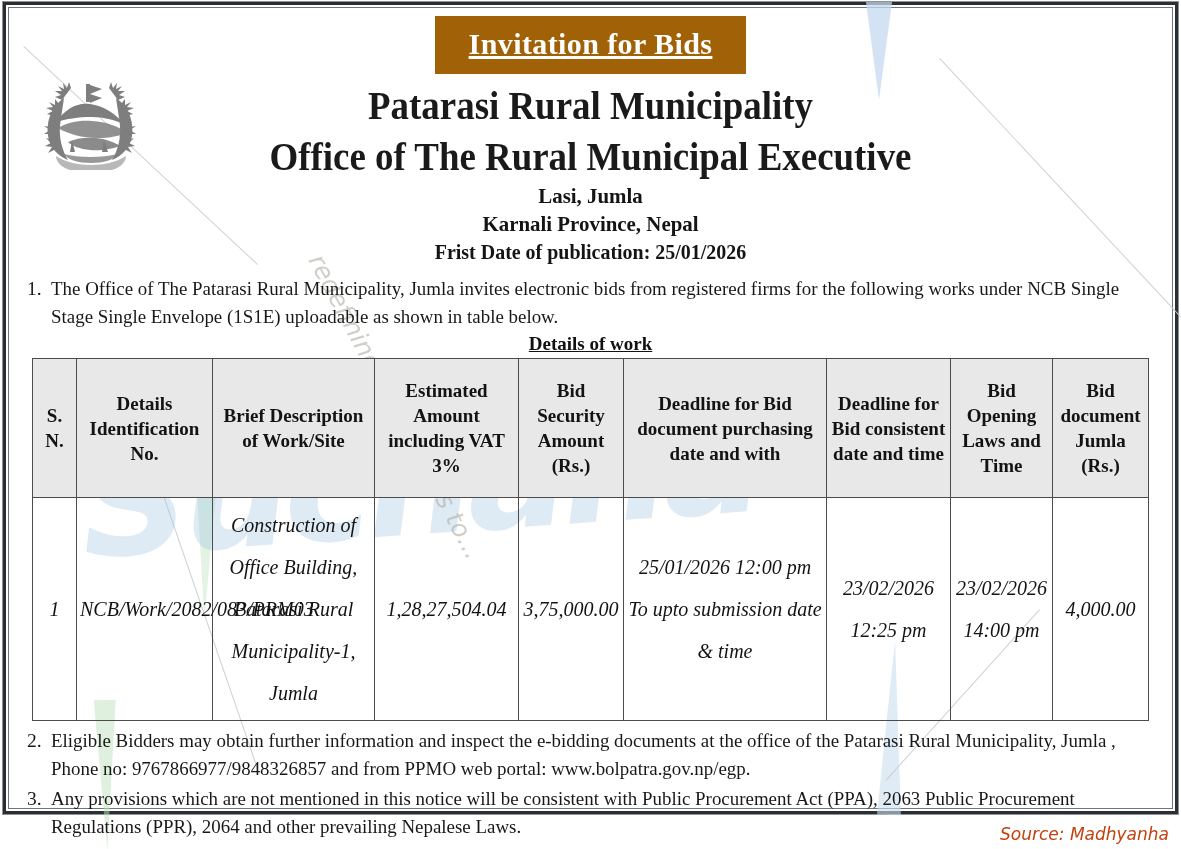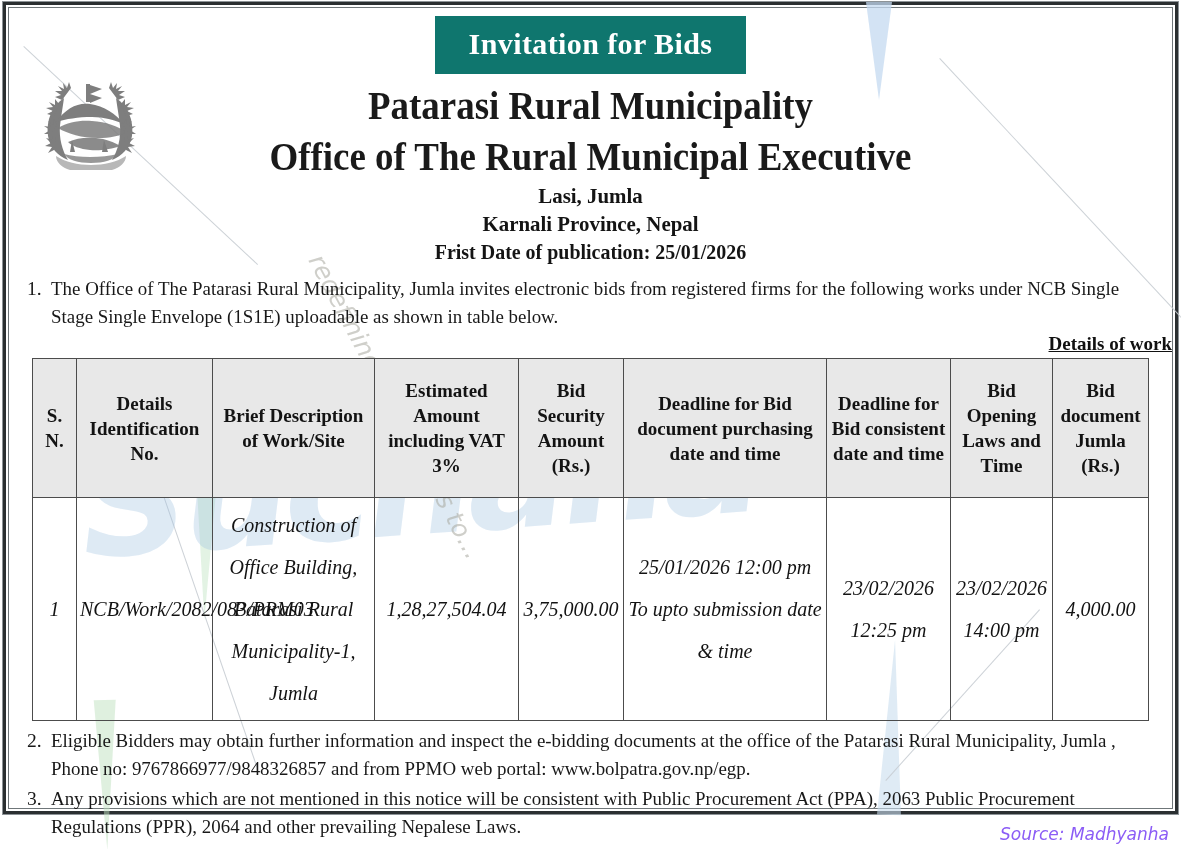--- a/index.html
+++ b/index.html
@@ -159,28 +159,29 @@
     z-index: 3;
   }
 
   
   .ribbon-wrap {
     text-align: center;
     padding-top: 8px;
   }
   .ribbon {
     display: inline-block;
-    background: #0f766e;
+    background: #a16207;
     color: #ffffff;
     font-family: "Liberation Serif", "DejaVu Serif", serif;
     font-weight: 700;
     font-size: 30px;
     line-height: 1;
     padding: 13px 34px 15px 34px;
     letter-spacing: 0.4px;
+    text-decoration: underline;
   }
 
   
   .emblem {
     position: absolute;
     left: 25px;
     top: 62px;
     width: 112px;
     height: 104px;
   }
@@ -236,21 +237,21 @@
     flex: 1;
     text-align: left;
     transform: scaleX(0.97);
     transform-origin: left center;
   }
   .para-1 { margin-top: 9px; }
   .para-2 { margin-top: 6px; }
   .para-3 { margin-top: 2px; }
 
   .details-head {
-    text-align: right;
+    text-align: center;
     font-weight: 700;
     font-size: 19px;
     text-decoration: underline;
     margin-top: 2px;
     margin-bottom: 3px;
     color: #111111;
   }
 
   
   table.bid {
@@ -306,21 +307,21 @@
   }
 
   
   .source {
     position: absolute;
     right: 12px;
     top: 824px;
     font-family: "DejaVu Sans", "Liberation Sans", sans-serif;
     font-style: italic;
     font-size: 17px;
-    color: #8b5cf6;
+    color: #c2410c;
     z-index: 4;
   }
 </style>
 </head>
 <body>
 
 <div class="page">
 
   <div class="wm-layer">
     <div class="wm-leaf wm-leaf-blue"></div>
@@ -407,21 +408,21 @@
           <col class="c-open">
           <col class="c-docamt">
       </colgroup>
       <thead>
         <tr>
           <th>S. N.</th>
           <th>Details Identification No.</th>
           <th>Brief Description of Work/Site</th>
           <th>Estimated Amount including VAT 3%</th>
           <th>Bid Security Amount (Rs.)</th>
-          <th>Deadline for Bid document purchasing date and time</th>
+          <th>Deadline for Bid document purchasing date and with</th>
           <th>Deadline for Bid consistent date and time</th>
           <th>Bid Opening Laws and Time</th>
           <th>Bid document Jumla (Rs.)</th>
         </tr>
       </thead>
       <tbody>
         <tr>
           <td>1</td>
           <td>NCB/Work/2082/083/PRM03</td>
           <td>Construction of Office Building, Patarasi Rural Municipality-1, Jumla</td>

